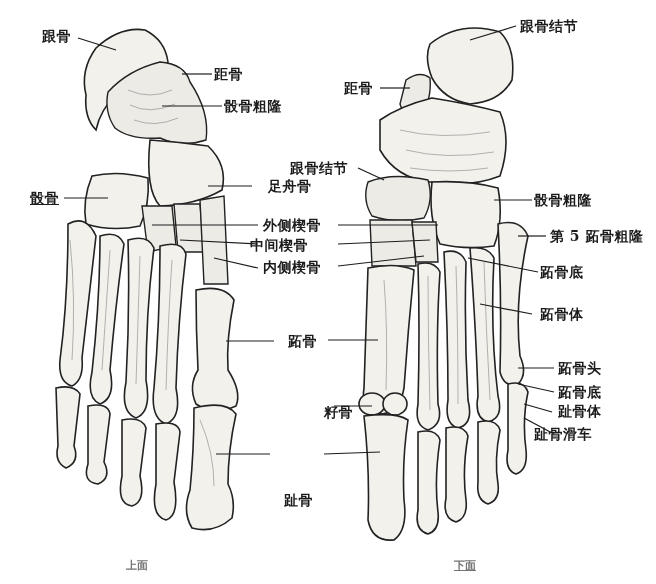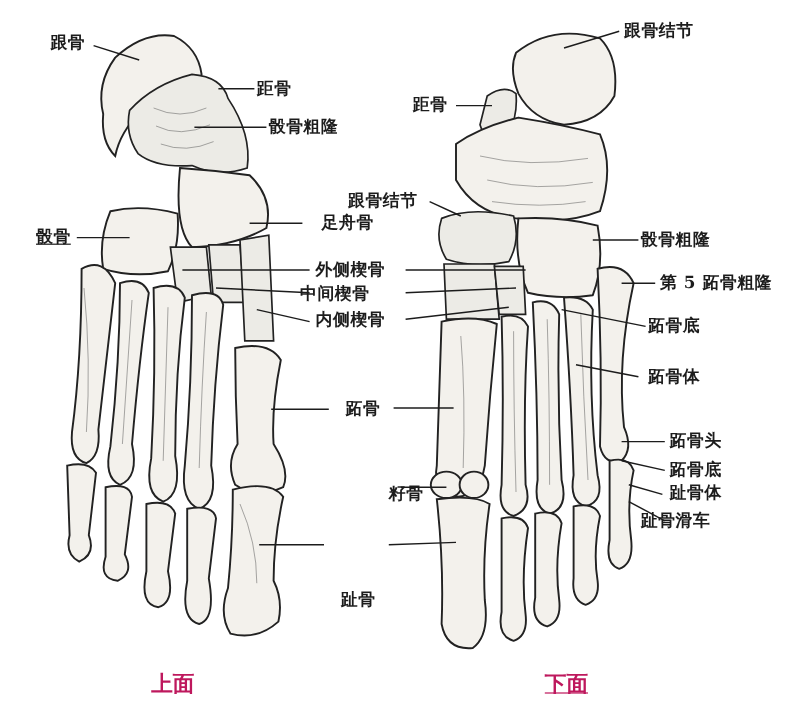--- a/index.html
+++ b/index.html
@@ -1,21 +1,21 @@
 <!DOCTYPE html>
 <html><head>
 <meta charset="utf-8">
 <style>
   html, body { margin: 0; padding: 0; background: #ffffff; }
   body { width: 656px; height: 584px; position: relative; overflow: hidden;
          font-family: "DejaVu Serif", "Liberation Serif", serif; color: #1a1a1a; }
   .canvas { position: absolute; left: 0; top: 0; width: 616px; height: 584px; }
   .label { position: absolute; font-size: 14px; font-weight: bold; line-height: 16px;
            white-space: nowrap; color: #1c1c1c; letter-spacing: 0.5px; }
-  .caption { position: absolute; font-size: 18px; font-weight: bold; color: #be185d; }
+  .caption { position: absolute; font-size: 11px; font-weight: bold; color: #737373; }
   svg { position: absolute; left: 0; top: 0; }
   .bone { fill: #f3f1ec; stroke: #222; stroke-width: 1.6; }
   .bone2 { fill: #ecebe6; stroke: #222; stroke-width: 1.4; }
   .shade { fill: none; stroke: #555; stroke-width: 0.7; opacity: 0.6; }
   .leader { stroke: #1c1c1c; stroke-width: 1.2; fill: none; }
 </style>
 </head>
 <body>
 
 <div class="canvas">

